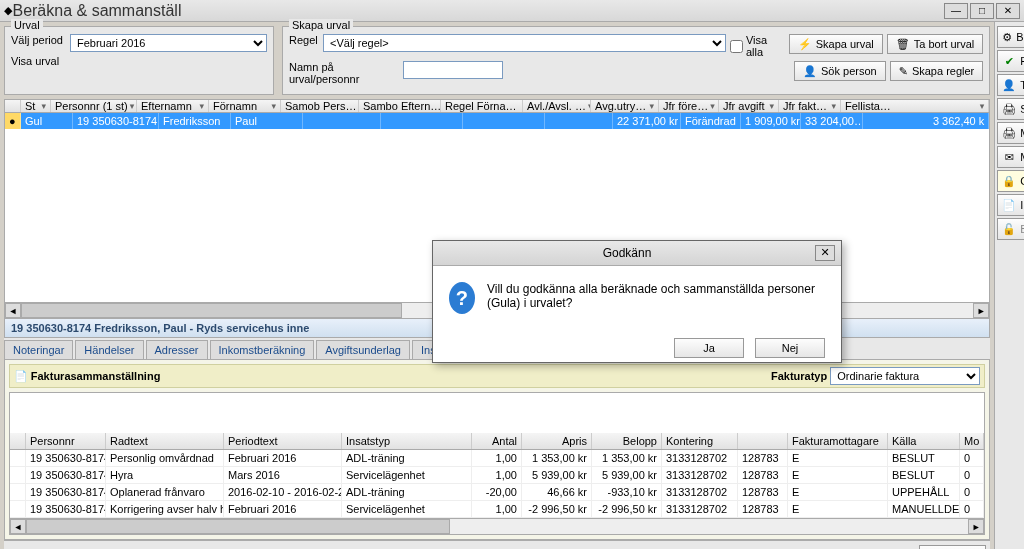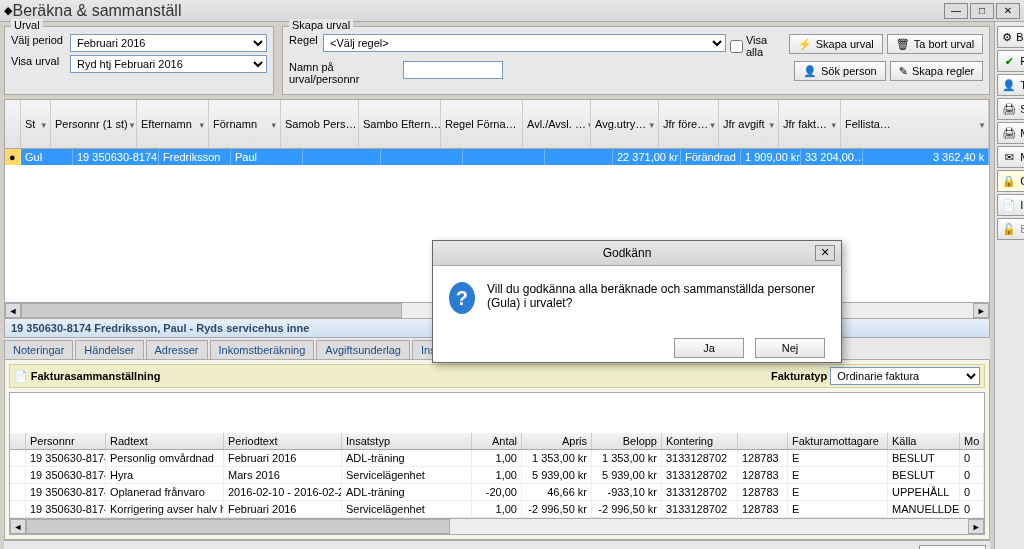--- a/index.html
+++ b/index.html
@@ -20,21 +20,21 @@
 .fieldset.urval { width: 270px; }
 .fieldset.skapa { flex: 1; }
 .form-row { display: flex; gap: 4px; margin: 3px 0; }
 .form-row label { width: 55px; font-size: 11px; }
 select, input[type=text] { border: 1px solid #7a9ac0; background: #fff; height: 18px; font-size: 11px; padding: 0 2px; }
 .fieldset.urval select { flex: 1; }
 .fieldset.skapa .regel-select { flex: 1; min-width: 180px; }
 .btn { background: linear-gradient(#fdfdfd, #e6e6e6); border: 1px solid #999; padding: 2px 8px; font-size: 11px; cursor: pointer; display: inline-flex; align-items: center; gap: 4px; height: 20px; }
 .grid-wrap { border: 1px solid #aaa; background: #fff; flex: 0 0 220px; overflow: hidden; position: relative; }
 .grid-header { display: flex; background: linear-gradient(#f5f5f5, #e2e2e2); border-bottom: 1px solid #aaa; }
-.gh-cell { border-right: 1px solid #ccc; padding: 18px 4px; font-size: 11px; display: flex; align-items: flex-end; justify-content: space-between; overflow: hidden; white-space: nowrap; }
+.gh-cell { border-right: 1px solid #ccc; padding: 0 4px; font-size: 11px; display: flex; align-items: center; justify-content: space-between; overflow: hidden; white-space: nowrap; }
 .gh-cell .filt { color: #666; font-size: 9px; margin-left: 2px; }
 .grid-row { display: flex; background: #3399ff; color: #fff; }
 .gr-cell { border-right: 1px solid rgba(255,255,255,0.3); padding: 2px 4px; font-size: 11px; overflow: hidden; white-space: nowrap; }
 .scroll-h { height: 16px; background: #eee; border-top: 1px solid #aaa; position: relative; display: flex; }
 .scroll-h .arrow { width: 16px; background: #ddd; border: 1px solid #aaa; display: flex; align-items: center; justify-content: center; font-size: 9px; }
 .scroll-h .track { flex: 1; position: relative; }
 .scroll-h .thumb { position: absolute; height: 100%; background: #ccc; border: 1px solid #aaa; }
 .person-bar { background: linear-gradient(#e8f0fa, #d0e0f0); padding: 3px 6px; font-size: 11px; font-weight: bold; color: #2c4a6e; border: 1px solid #aaa; border-top: none; }
 .tabs { display: flex; border-bottom: 1px solid #aaa; background: #e8e8e8; padding-top: 2px; }
 .tab { padding: 3px 8px; font-size: 11px; border: 1px solid #aaa; border-bottom: none; margin-right: 2px; background: #ddd; cursor: pointer; }
@@ -77,21 +77,20 @@
   <div class="left-area">
     <div class="filter-row">
       <div class="fieldset urval">
         <span class="legend">Urval</span>
         <div class="form-row">
           <label>Välj period</label>
           <select><option>Februari 2016</option></select>
         </div>
         <div class="form-row">
           <label>Visa urval</label>
-          <select><option>Ryd htj Februari 2016</option></select>
         </div>
       </div>
       <div class="fieldset skapa">
         <span class="legend">Skapa urval</span>
         <div class="form-row">
           <label style="width:30px">Regel</label>
           <select class="regel-select"><option>&lt;Välj regel&gt;</option></select>
           <label class="checkbox">
               <input type="checkbox" style="">
               <span>Visa alla</span>

